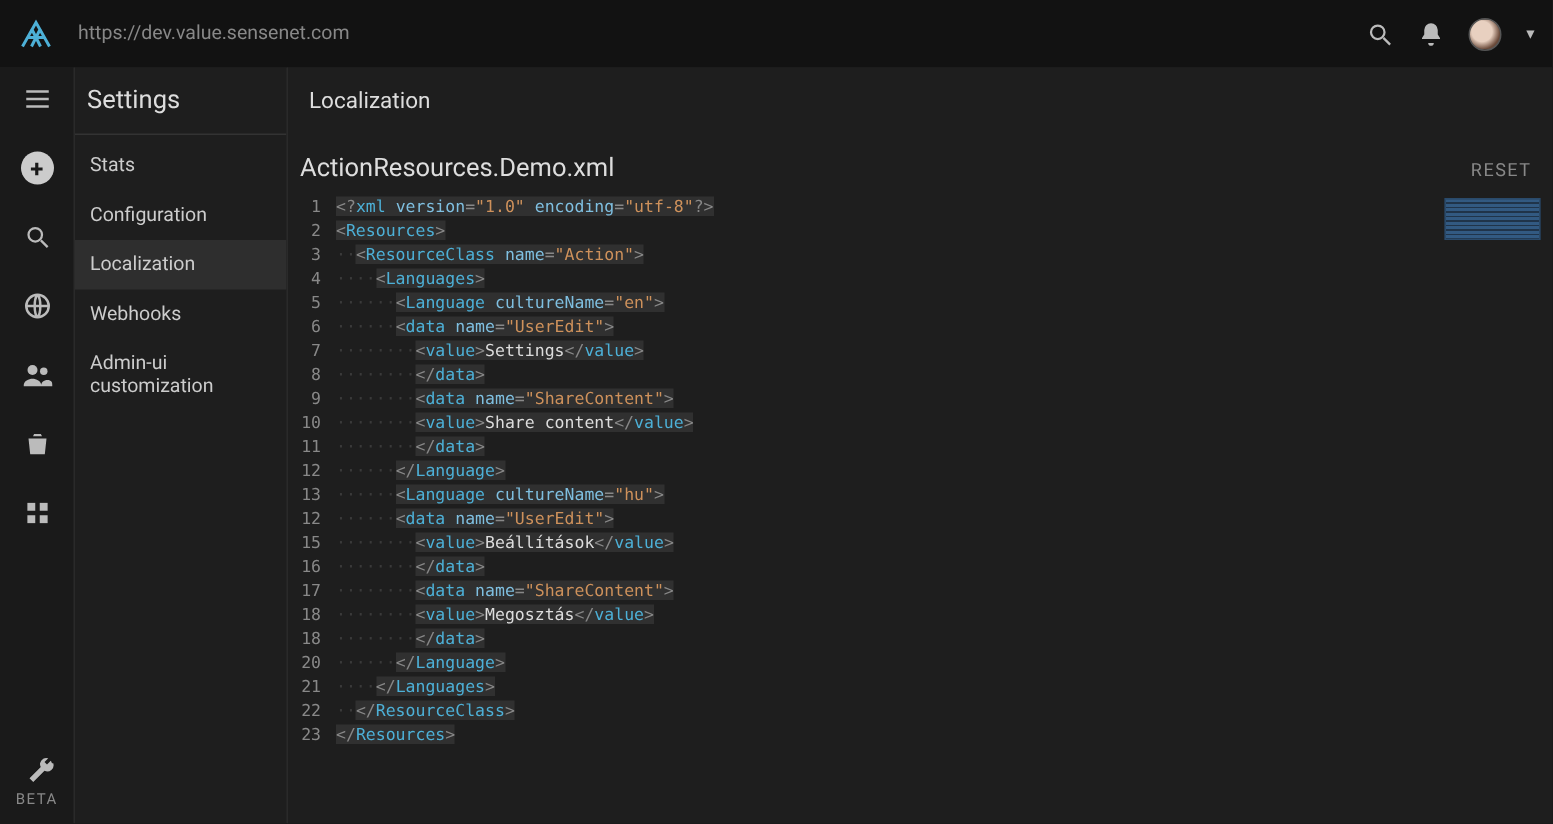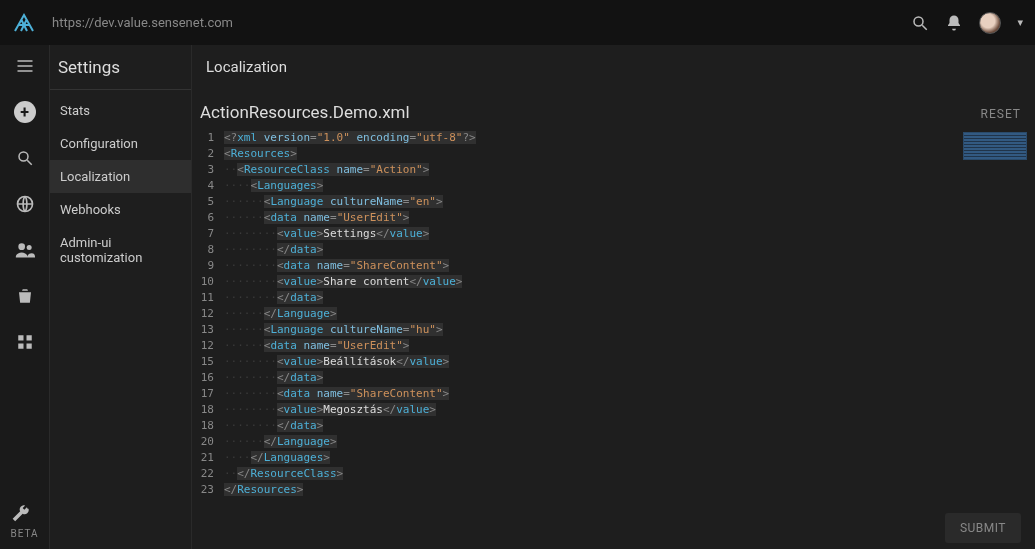--- a/index.html
+++ b/index.html
@@ -11,21 +11,21 @@
   .url { color: #888; font-size: 13px; flex: 1; }
   .topbar-right { display: flex; align-items: center; gap: 16px; }
   .top-icon { color: #bbb; cursor: pointer; display:flex; align-items:center; }
   .avatar { width: 22px; height: 22px; border-radius: 50%; background: radial-gradient(circle at 40% 40%, #e8d0c0 40%, #6a4a3a 70%); border: 1px solid #555; }
   .caret { color: #bbb; font-size: 11px; }
 
   .main { display: flex; height: calc(549px - 45px); background: #1e1e1e; }
   .rail { width: 50px; background: #1a1a1a; display: flex; flex-direction: column; align-items: center; padding-top: 10px; gap: 24px; border-right: 1px solid #2a2a2a; }
   .rail-icon { color: #bbb; width: 22px; height: 22px; display: flex; align-items: center; justify-content: center; cursor: pointer; }
   .rail-spacer { flex: 1; }
-  .rail-bottom { padding-bottom: 10px; display: flex; flex-direction: column; align-items: flex-start; gap: 4px; }
+  .rail-bottom { padding-bottom: 10px; display: flex; flex-direction: column; align-items: flex-end; gap: 4px; }
   .beta { font-size: 10px; letter-spacing: 1px; color: #888; }
 
   .add-btn { width: 22px; height: 22px; border-radius: 50%; background: #ccc; color: #1a1a1a; display: flex; align-items: center; justify-content: center; font-size: 16px; font-weight: bold; }
 
   .sidebar { width: 141px; background: #1e1e1e; padding-top: 12px; }
   .settings-title { font-size: 17px; color: #ddd; padding: 0 12px 12px 8px; }
   .side-divider { border-top: 1px solid #333; margin-bottom: 4px; }
   .side-item { padding: 9px 10px 9px 10px; font-size: 13px; color: #ccc; cursor: pointer; }
   .side-item.active { background: #2e2e2e; }
 
@@ -187,17 +187,16 @@
             <div>20</div>
             <div>21</div>
             <div>22</div>
             <div>23</div>
           </div>
         <div class="code" id="code"><div class="code-line"><span class="hl"><span class="pi">&lt;?</span><span class="tag">xml</span><span class="brk"> </span><span class="attr">version</span><span class="brk">=</span><span class="str">"1.0"</span><span class="brk"> </span><span class="attr">encoding</span><span class="brk">=</span><span class="str">"utf-8"</span><span class="pi">?&gt;</span></span></div><div class="code-line"><span class="hl"><span class="brk">&lt;</span><span class="tag">Resources</span><span class="brk">&gt;</span></span></div><div class="code-line"><span class="ws">··</span><span class="hl"><span class="brk">&lt;</span><span class="tag">ResourceClass</span><span class="brk"> </span><span class="attr">name</span><span class="brk">=</span><span class="str">"Action"</span><span class="brk">&gt;</span></span></div><div class="code-line"><span class="ws">····</span><span class="hl"><span class="brk">&lt;</span><span class="tag">Languages</span><span class="brk">&gt;</span></span></div><div class="code-line"><span class="ws">······</span><span class="hl"><span class="brk">&lt;</span><span class="tag">Language</span><span class="brk"> </span><span class="attr">cultureName</span><span class="brk">=</span><span class="str">"en"</span><span class="brk">&gt;</span></span></div><div class="code-line"><span class="ws">······</span><span class="hl"><span class="brk">&lt;</span><span class="tag">data</span><span class="brk"> </span><span class="attr">name</span><span class="brk">=</span><span class="str">"UserEdit"</span><span class="brk">&gt;</span></span></div><div class="code-line"><span class="ws">········</span><span class="hl"><span class="brk">&lt;</span><span class="tag">value</span><span class="brk">&gt;</span><span class="txt">Settings</span><span class="brk">&lt;/</span><span class="tag">value</span><span class="brk">&gt;</span></span></div><div class="code-line"><span class="ws">········</span><span class="hl"><span class="brk">&lt;/</span><span class="tag">data</span><span class="brk">&gt;</span></span></div><div class="code-line"><span class="ws">········</span><span class="hl"><span class="brk">&lt;</span><span class="tag">data</span><span class="brk"> </span><span class="attr">name</span><span class="brk">=</span><span class="str">"ShareContent"</span><span class="brk">&gt;</span></span></div><div class="code-line"><span class="ws">········</span><span class="hl"><span class="brk">&lt;</span><span class="tag">value</span><span class="brk">&gt;</span><span class="txt">Share content</span><span class="brk">&lt;/</span><span class="tag">value</span><span class="brk">&gt;</span></span></div><div class="code-line"><span class="ws">········</span><span class="hl"><span class="brk">&lt;/</span><span class="tag">data</span><span class="brk">&gt;</span></span></div><div class="code-line"><span class="ws">······</span><span class="hl"><span class="brk">&lt;/</span><span class="tag">Language</span><span class="brk">&gt;</span></span></div><div class="code-line"><span class="ws">······</span><span class="hl"><span class="brk">&lt;</span><span class="tag">Language</span><span class="brk"> </span><span class="attr">cultureName</span><span class="brk">=</span><span class="str">"hu"</span><span class="brk">&gt;</span></span></div><div class="code-line"><span class="ws">······</span><span class="hl"><span class="brk">&lt;</span><span class="tag">data</span><span class="brk"> </span><span class="attr">name</span><span class="brk">=</span><span class="str">"UserEdit"</span><span class="brk">&gt;</span></span></div><div class="code-line"><span class="ws">········</span><span class="hl"><span class="brk">&lt;</span><span class="tag">value</span><span class="brk">&gt;</span><span class="txt">Beállítások</span><span class="brk">&lt;/</span><span class="tag">value</span><span class="brk">&gt;</span></span></div><div class="code-line"><span class="ws">········</span><span class="hl"><span class="brk">&lt;/</span><span class="tag">data</span><span class="brk">&gt;</span></span></div><div class="code-line"><span class="ws">········</span><span class="hl"><span class="brk">&lt;</span><span class="tag">data</span><span class="brk"> </span><span class="attr">name</span><span class="brk">=</span><span class="str">"ShareContent"</span><span class="brk">&gt;</span></span></div><div class="code-line"><span class="ws">········</span><span class="hl"><span class="brk">&lt;</span><span class="tag">value</span><span class="brk">&gt;</span><span class="txt">Megosztás</span><span class="brk">&lt;/</span><span class="tag">value</span><span class="brk">&gt;</span></span></div><div class="code-line"><span class="ws">········</span><span class="hl"><span class="brk">&lt;/</span><span class="tag">data</span><span class="brk">&gt;</span></span></div><div class="code-line"><span class="ws">······</span><span class="hl"><span class="brk">&lt;/</span><span class="tag">Language</span><span class="brk">&gt;</span></span></div><div class="code-line"><span class="ws">····</span><span class="hl"><span class="brk">&lt;/</span><span class="tag">Languages</span><span class="brk">&gt;</span></span></div><div class="code-line"><span class="ws">··</span><span class="hl"><span class="brk">&lt;/</span><span class="tag">ResourceClass</span><span class="brk">&gt;</span></span></div><div class="code-line"><span class="hl"><span class="brk">&lt;/</span><span class="tag">Resources</span><span class="brk">&gt;</span></span></div></div>
       </div>
     </div>
 
     <div class="footer">
-      <div class="btn btn-submit">SUBMIT</div>
     </div>
   </div>
 
 </div>
 
 </body></html>

